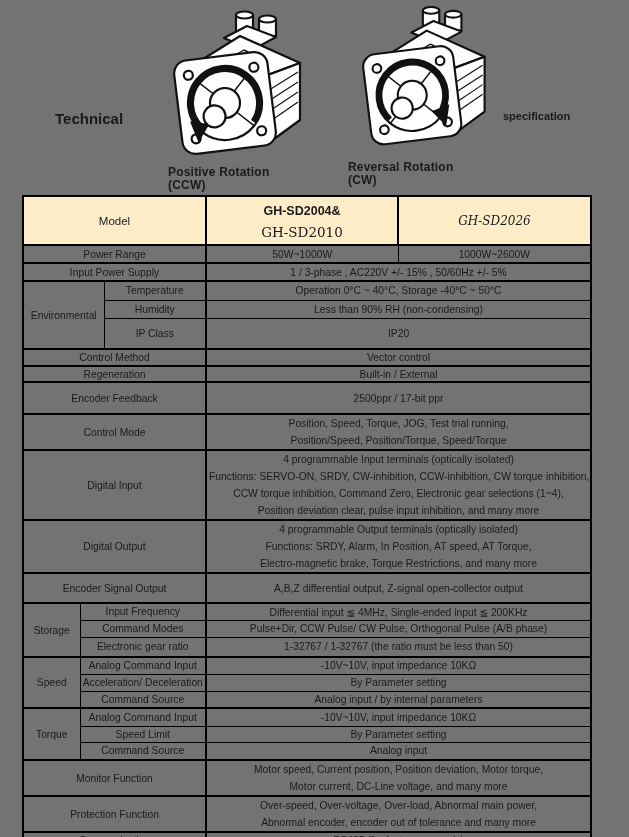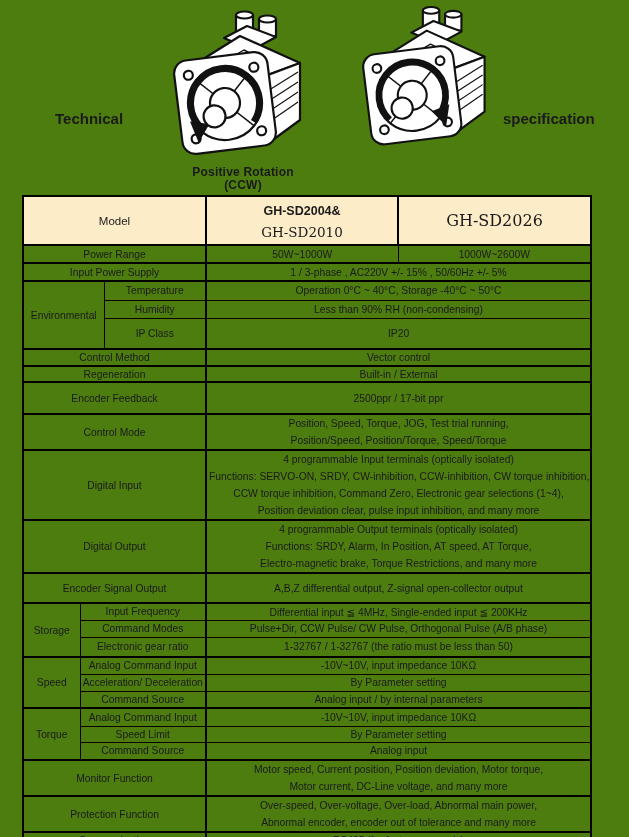--- a/index.html
+++ b/index.html
@@ -1,38 +1,38 @@
 <!DOCTYPE html>
 <html><head>
 <meta charset="utf-8">
 <style>
   html,body{margin:0;padding:0;background:#fff;}
-  .page{position:relative;width:629px;height:837px;background:#4d7c0f;overflow:hidden;
+  .page{position:relative;width:629px;height:837px;background:#737373;overflow:hidden;
         font-family:"Liberation Sans",sans-serif;color:#1a1a1a;}
   .title-left{position:absolute;left:55px;top:110px;font-weight:bold;font-size:15px;}
-  .title-right{position:absolute;left:503px;top:110px;font-weight:bold;font-size:15px;}
+  .title-right{position:absolute;left:503px;top:110px;font-weight:bold;font-size:11px;}
   .motor{position:absolute;}
   .motor1{left:148px;top:6px;}
   .motor2{left:338px;top:1px;}
-  .cap{position:absolute;text-align:center;font-weight:bold;font-size:12px;line-height:12.5px;letter-spacing:.2px;}
+  .cap{position:absolute;text-align:left;font-weight:bold;font-size:12px;line-height:12.5px;letter-spacing:.2px;}
   .cap1{left:168px;top:166px;width:150px;}
   .cap2{left:348px;top:161px;width:140px;}
 
   table.spec{position:absolute;left:22px;top:195px;width:568px;border-collapse:collapse;
              table-layout:fixed;border:2px solid #000;font-size:10.3px;}
   .spec td{border:1px solid #000;text-align:center;vertical-align:middle;padding:0 2px;
            overflow:hidden;white-space:nowrap;}
   .spec tr.sec td{border-top-width:2px;text-align:center;}
   .spec td.bl2{border-left-width:2px;}
   .hdr td{background:#FCECC8;}
   .model-lbl{font-size:11.5px;margin-left:23px;}
   .m-sans{font-weight:bold;font-size:12.5px;line-height:14px;margin-top:2px;}
   .m-serif{font-family:"DejaVu Serif",serif;}
   .m-line2{font-size:13.5px;line-height:15px;margin-top:7px;}
-  .m-col2{font-size:16px;}
+  .m-col2{font-size:12px;font-style:italic;}
   .line{line-height:17px;white-space:nowrap;}
 </style>
 </head>
 <body>
 
 <div class="page">
 
   <div class="title-left">Technical</div>
   <div class="title-right">specification</div>
 
@@ -99,20 +99,24 @@
         <circle cx="77" cy="97" r="15"></circle>
         <circle cx="65" cy="109" r="11"></circle>
       </g>
     </g>
   </svg>
 
   <div class="cap cap1">
     <div>Positive Rotation</div>
     <div>(CCW)</div>
   </div>
+  <div class="cap cap2">
+    <div>Reversal Rotation</div>
+    <div>(CW)</div>
+  </div>
 
   <table class="spec">
     <colgroup>
       <col style="width:57px">
         <col style="width:24px">
         <col style="width:102px">
       <col style="width:192px">
         <col style="width:193px">
     </colgroup>
 

